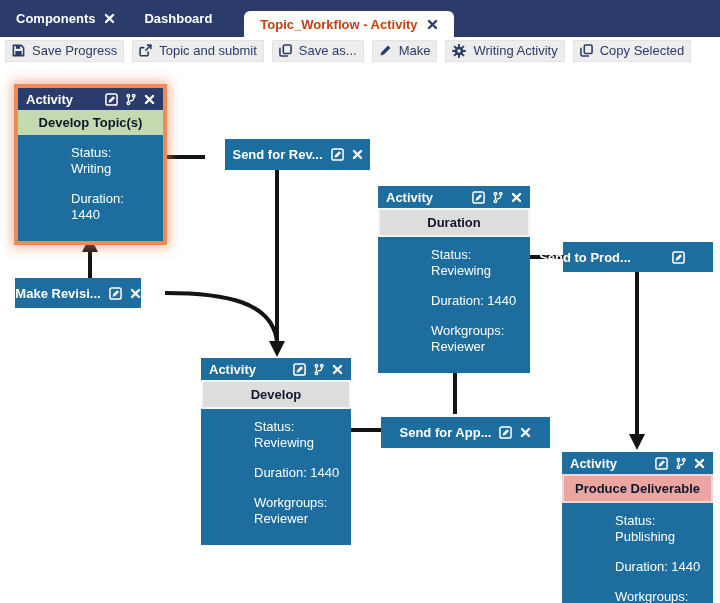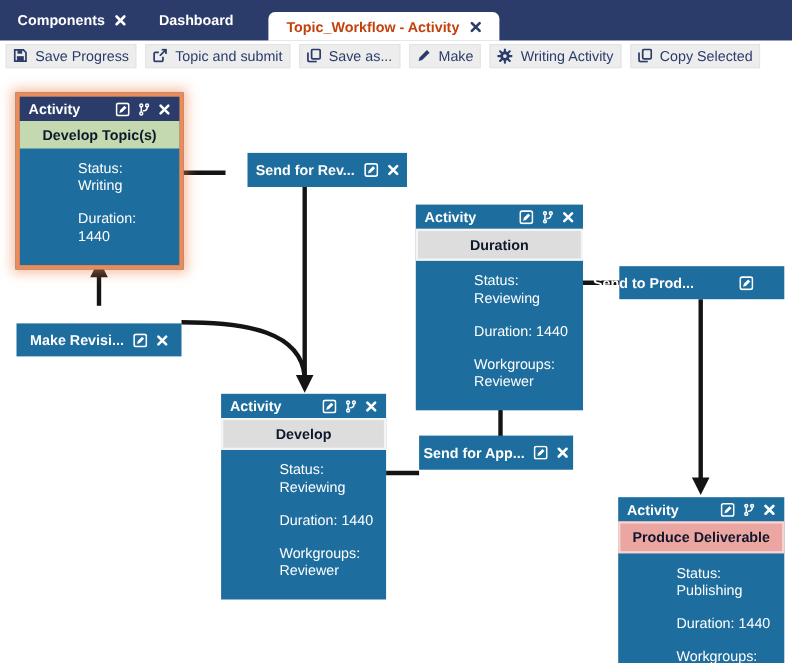--- a/index.html
+++ b/index.html
@@ -281,21 +281,21 @@
           <path d="M3.8 10.4 l.8 -2.8 4.2 -4.2 2 2 -4.2 4.2z" fill="#ffffff"></path>
         </svg>
       </span>
     <span class="icon-btn">
         <svg width="11" height="11" viewBox="0 0 14 14">
           <path d="M2.5 2.5 L11.5 11.5 M11.5 2.5 L2.5 11.5" stroke="#ffffff" stroke-width="3" stroke-linecap="round"></path>
         </svg>
       </span>
   </div>
 
-  <div class="mini" style="left:15px; top:230px; width:150px; height:30px;">
+  <div class="mini" style="left:15px; top:214px; width:126px; height:30px;">
     <span>Make Revisi...</span>
     <span class="icon-btn">
         <svg width="13" height="13" viewBox="0 0 14 14">
           <rect x="1" y="1" width="12" height="12" rx="2" fill="none" stroke="#ffffff" stroke-width="1.6"></rect>
           <path d="M3.8 10.4 l.8 -2.8 4.2 -4.2 2 2 -4.2 4.2z" fill="#ffffff"></path>
         </svg>
       </span>
     <span class="icon-btn">
         <svg width="11" height="11" viewBox="0 0 14 14">
           <path d="M2.5 2.5 L11.5 11.5 M11.5 2.5 L2.5 11.5" stroke="#ffffff" stroke-width="3" stroke-linecap="round"></path>
@@ -377,21 +377,21 @@
       </span>
     </div>
     <div class="node-title title-gray">Develop</div>
     <div class="node-body">
       <div class="node-line">Status: Reviewing</div>
       <div class="node-line">Duration: 1440</div>
       <div class="node-line">Workgroups: Reviewer</div>
     </div>
   </div>
 
-  <div class="mini" style="left:381px; top:332px; width:140px; height:31px;">
+  <div class="mini" style="left:381px; top:353px; width:169px; height:31px;">
     <span>Send for App...</span>
     <span class="icon-btn">
         <svg width="13" height="13" viewBox="0 0 14 14">
           <rect x="1" y="1" width="12" height="12" rx="2" fill="none" stroke="#ffffff" stroke-width="1.6"></rect>
           <path d="M3.8 10.4 l.8 -2.8 4.2 -4.2 2 2 -4.2 4.2z" fill="#ffffff"></path>
         </svg>
       </span>
     <span class="icon-btn">
         <svg width="11" height="11" viewBox="0 0 14 14">
           <path d="M2.5 2.5 L11.5 11.5 M11.5 2.5 L2.5 11.5" stroke="#ffffff" stroke-width="3" stroke-linecap="round"></path>

